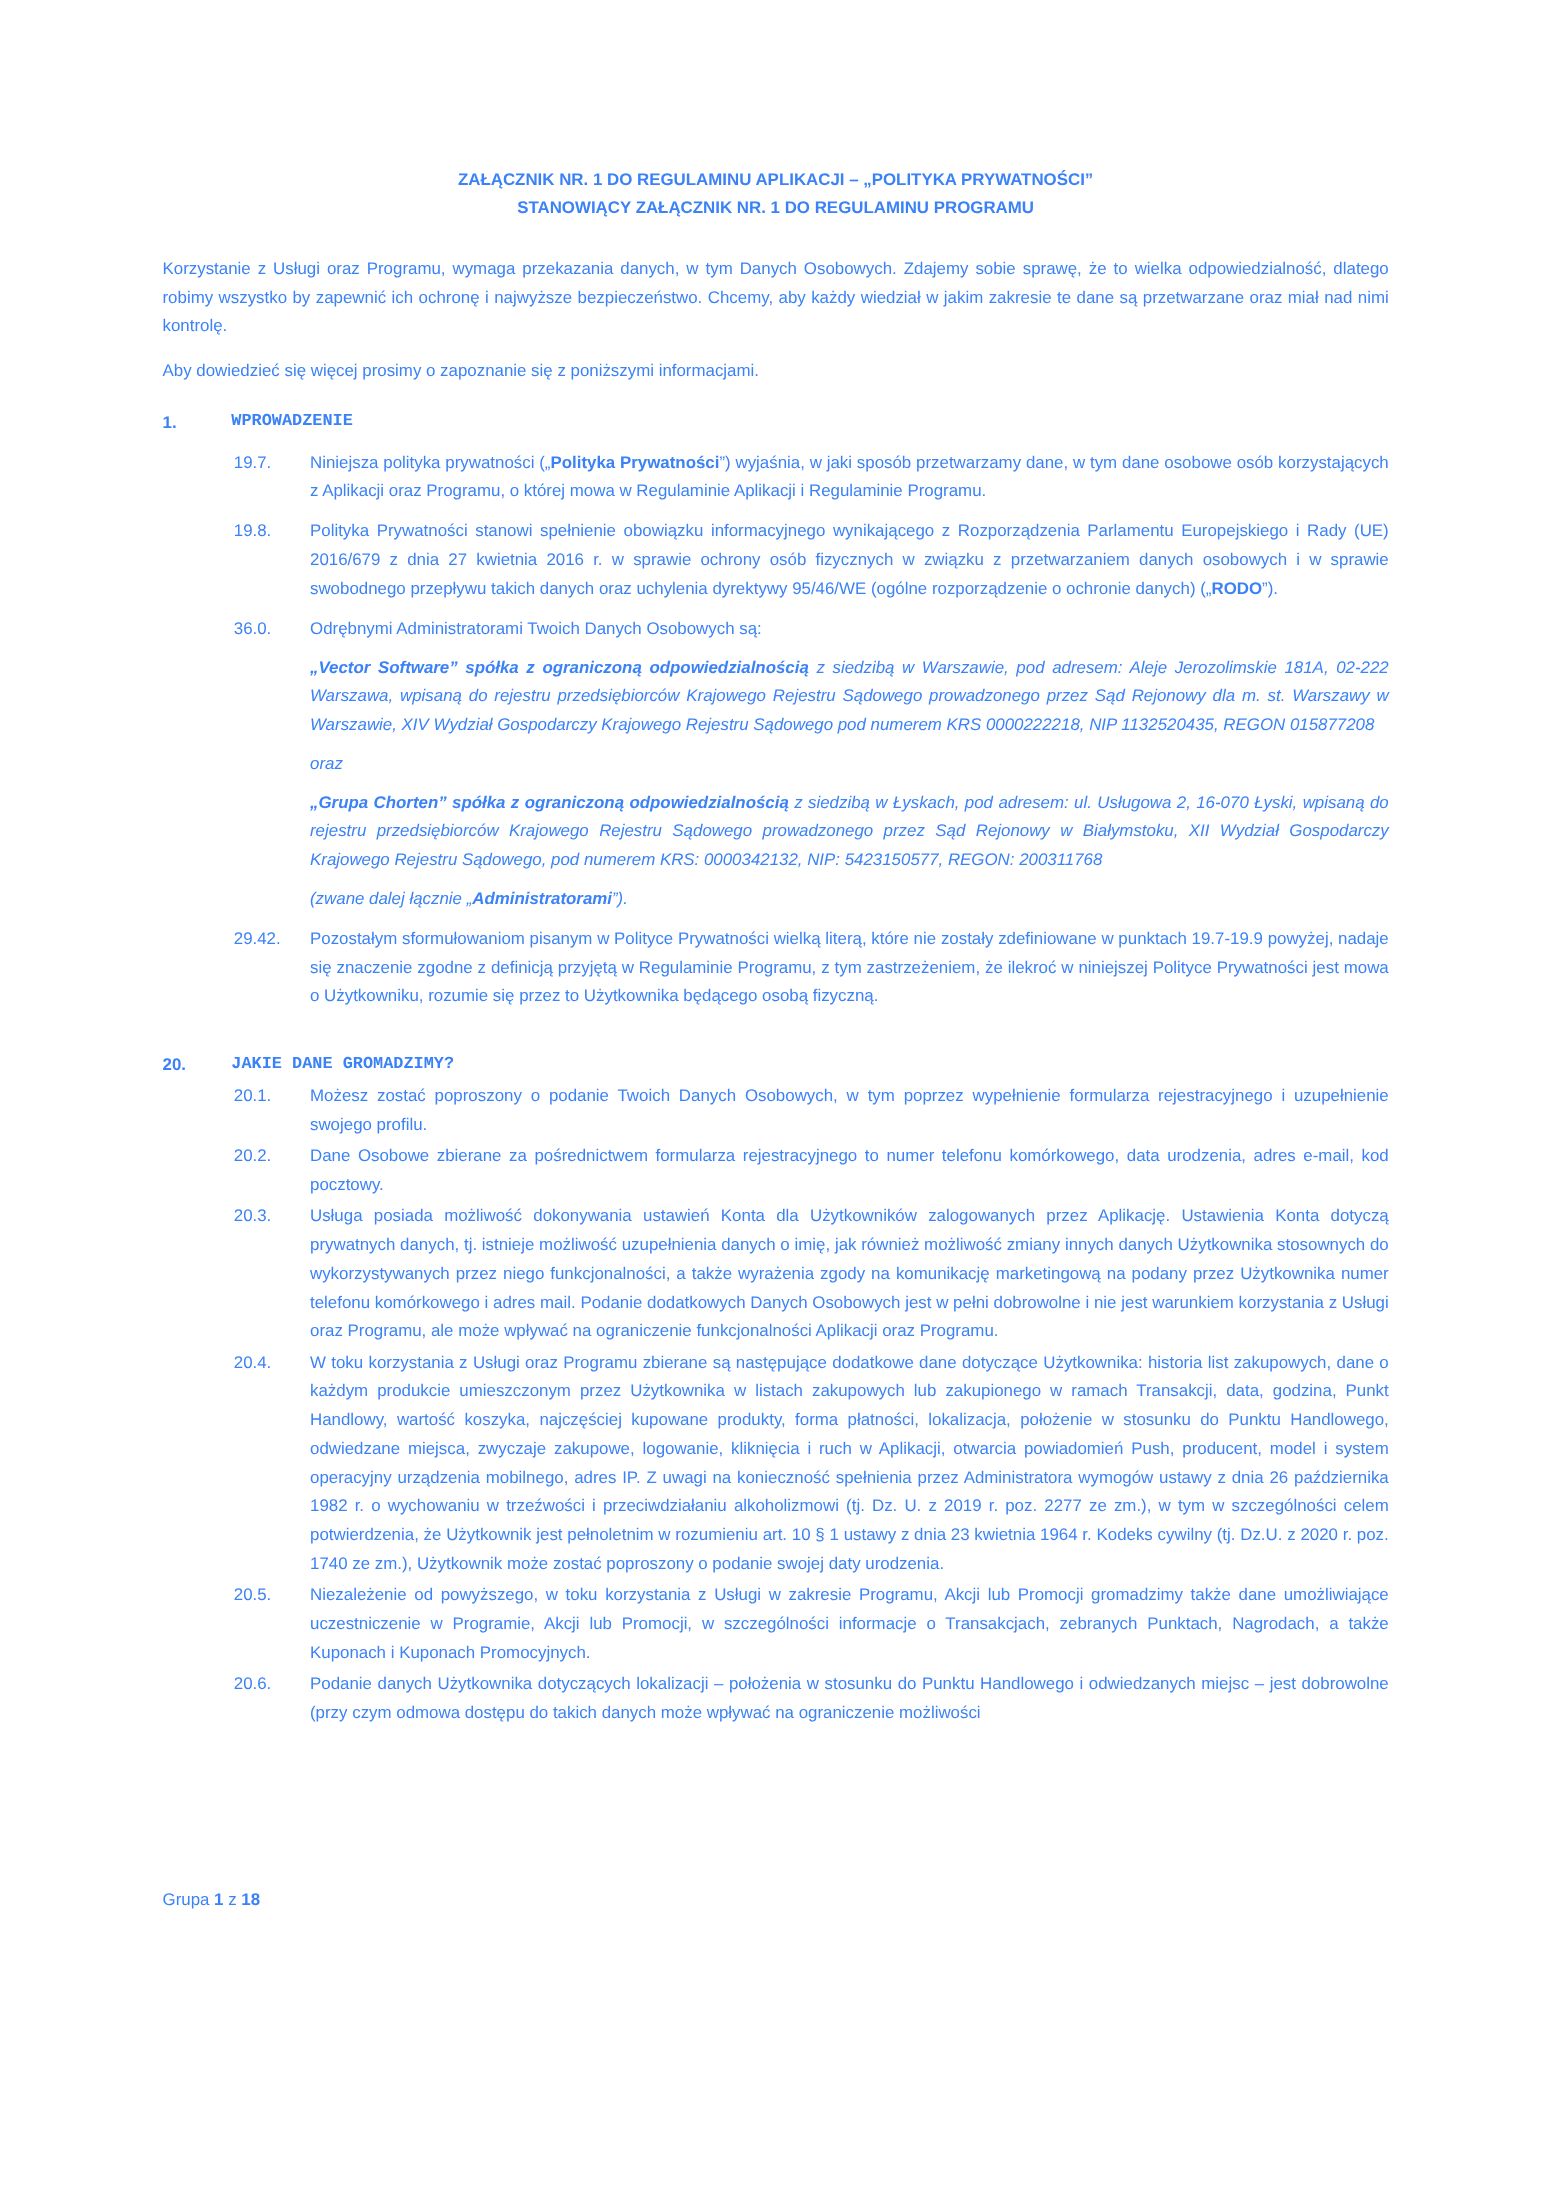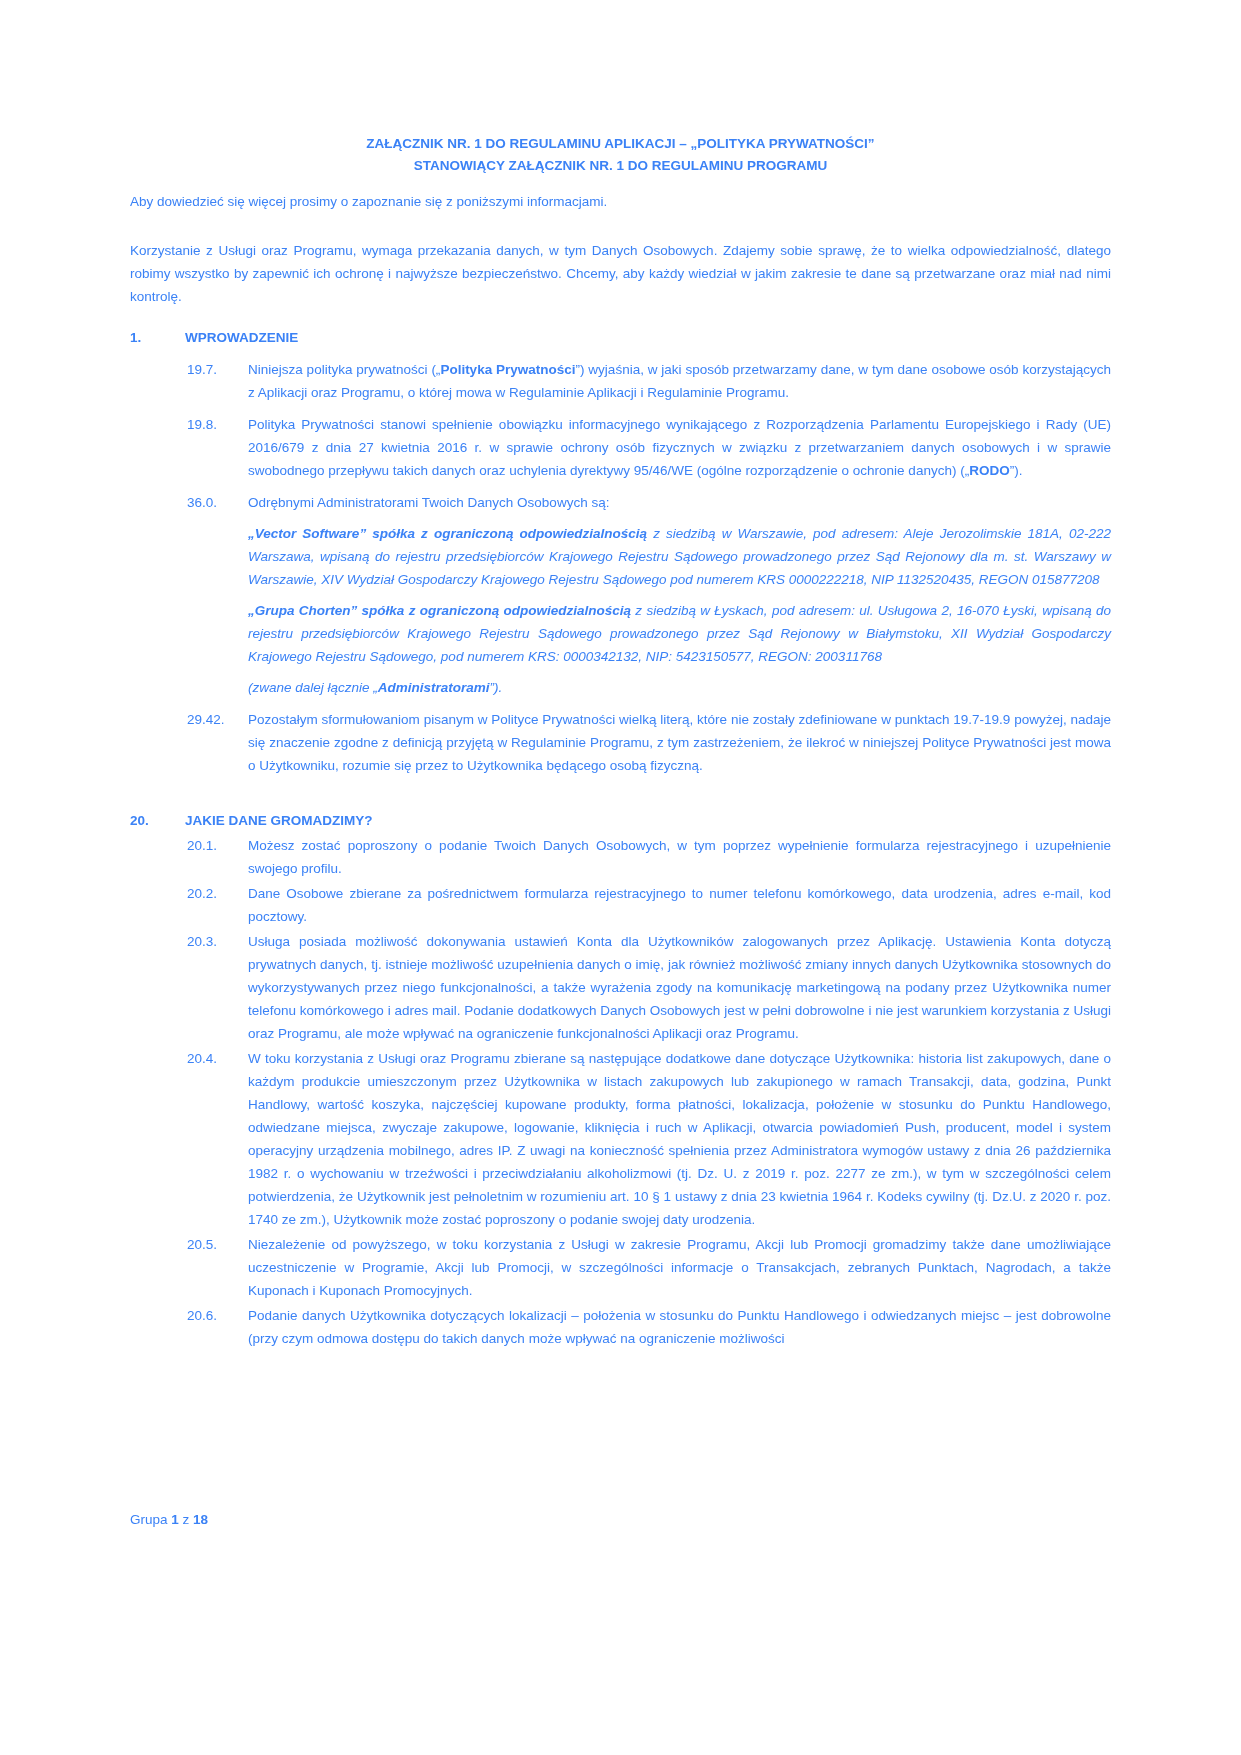--- a/index.html
+++ b/index.html
@@ -16,21 +16,21 @@
   .content{position:absolute;left:130px;top:133px;width:981px;}
   .doc-title{text-align:center;font-weight:700;line-height:22px;}
   .intro{margin:0;}
   .intro-1{margin-top:26px;}
   .intro-2{margin-top:13px;}
   .justify{text-align:justify;}
   .doc-section{margin-top:18px;}
   .sec-2{margin-top:32px;}
   .sec-head{display:flex;font-weight:700;}
   .sec-num{width:55px;flex:none;}
-  .sec-title{margin:0;font-size:13.5px;font-weight:700;line-height:23px;}
+  .sec-title{margin:0;font-size:13.5px;font-weight:700;line-height:23px;font-family:Liberation Mono, monospace;}
   .item{display:flex;margin-top:9px;}
   .sec-2 .item{margin-top:2px;}
   .sec-1 .sec-head{margin-bottom:1px;}
   .item-num{width:61px;margin-left:57px;flex:none;}
   .item-body{flex:1;}
   .block{margin-left:118px;margin-top:8px;font-style:italic;}
   .b{font-weight:700;}
   .page-footer{position:absolute;left:130px;top:1508px;font-size:13.5px;}
   .page-footer .b{font-weight:700;}
 </style>
@@ -38,42 +38,43 @@
 <body>
 
 <div class="page">
   <div class="content">
 
     <div class="doc-title">
       <div>ZAŁĄCZNIK NR. 1 DO REGULAMINU APLIKACJI – „POLITYKA PRYWATNOŚCI”</div>
       <div>STANOWIĄCY ZAŁĄCZNIK NR. 1 DO REGULAMINU PROGRAMU</div>
     </div>
 
+    <p class="intro intro-1 justify">Korzystanie z Usługi oraz Programu, wymaga przekazania danych, w tym Danych Osobowych. Zdajemy sobie sprawę, że to wielka odpowiedzialność, dlatego robimy wszystko by zapewnić ich ochronę i najwyższe bezpieczeństwo. Chcemy, aby każdy wiedział w jakim zakresie te dane są przetwarzane oraz miał nad nimi kontrolę.</p>
     <p class="intro intro-2">Aby dowiedzieć się więcej prosimy o zapoznanie się z poniższymi informacjami.</p>
-    <p class="intro intro-1 justify">Korzystanie z Usługi oraz Programu, wymaga przekazania danych, w tym Danych Osobowych. Zdajemy sobie sprawę, że to wielka odpowiedzialność, dlatego robimy wszystko by zapewnić ich ochronę i najwyższe bezpieczeństwo. Chcemy, aby każdy wiedział w jakim zakresie te dane są przetwarzane oraz miał nad nimi kontrolę.</p>
 
     <main id="sections">
         <section class="doc-section sec-1">
           <div class="sec-head">
             <span class="sec-num">1.</span>
             <h2 class="sec-title">WPROWADZENIE</h2>
           </div>
           <div class="item">
             <span class="item-num">19.7.</span>
             <div class="item-body justify"><span>Niniejsza polityka prywatności („</span><span class="b">Polityka Prywatności</span><span>”) wyjaśnia, w jaki sposób przetwarzamy dane, w tym dane osobowe osób korzystających z Aplikacji oraz Programu, o której mowa w Regulaminie Aplikacji i Regulaminie Programu.</span></div>
           </div>
           <div class="item">
             <span class="item-num">19.8.</span>
             <div class="item-body justify"><span>Polityka Prywatności stanowi spełnienie obowiązku informacyjnego wynikającego z Rozporządzenia Parlamentu Europejskiego i Rady (UE) 2016/679 z dnia 27 kwietnia 2016 r. w sprawie ochrony osób fizycznych w związku z przetwarzaniem danych osobowych i w sprawie swobodnego przepływu takich danych oraz uchylenia dyrektywy 95/46/WE (ogólne rozporządzenie o ochronie danych) („</span><span class="b">RODO</span><span>”).</span></div>
           </div>
           <div class="item">
             <span class="item-num">36.0.</span>
             <div class="item-body justify"><span>Odrębnymi Administratorami Twoich Danych Osobowych są:</span></div>
           </div>
           <div class="block justify"><span class="b">„Vector Software” spółka z ograniczoną odpowiedzialnością</span><span> z siedzibą w Warszawie, pod adresem: Aleje Jerozolimskie 181A, 02-222 Warszawa, wpisaną do rejestru przedsiębiorców Krajowego Rejestru Sądowego prowadzonego przez Sąd Rejonowy dla m. st. Warszawy w Warszawie, XIV Wydział Gospodarczy Krajowego Rejestru Sądowego pod numerem KRS 0000222218, NIP 1132520435, REGON 015877208</span></div>
+          <div class="block justify"><span>oraz</span></div>
           <div class="block justify"><span class="b">„Grupa Chorten” spółka z ograniczoną odpowiedzialnością</span><span> z siedzibą w Łyskach, pod adresem: ul. Usługowa 2, 16-070 Łyski, wpisaną do rejestru przedsiębiorców Krajowego Rejestru Sądowego prowadzonego przez Sąd Rejonowy w Białymstoku, XII Wydział Gospodarczy Krajowego Rejestru Sądowego, pod numerem KRS: 0000342132, NIP: 5423150577, REGON: 200311768</span></div>
           <div class="block justify"><span>(zwane dalej łącznie „</span><span class="b">Administratorami</span><span>”).</span></div>
           <div class="item">
             <span class="item-num">29.42.</span>
             <div class="item-body justify"><span>Pozostałym sformułowaniom pisanym w Polityce Prywatności wielką literą, które nie zostały zdefiniowane w punktach 19.7-19.9 powyżej, nadaje się znaczenie zgodne z definicją przyjętą w Regulaminie Programu, z tym zastrzeżeniem, że ilekroć w niniejszej Polityce Prywatności jest mowa o Użytkowniku, rozumie się przez to Użytkownika będącego osobą fizyczną.</span></div>
           </div>
         </section>
         <section class="doc-section sec-2">
           <div class="sec-head">
             <span class="sec-num">20.</span>

